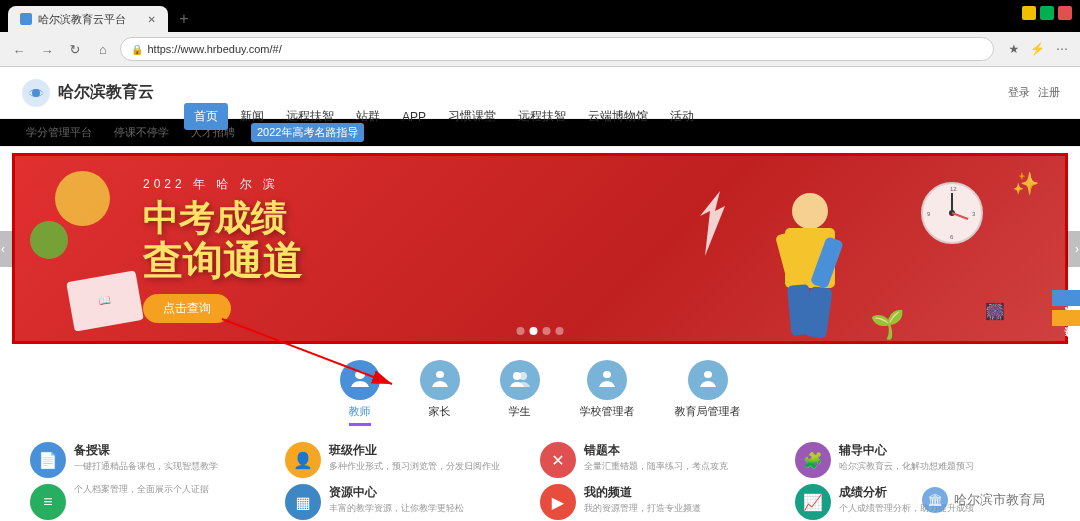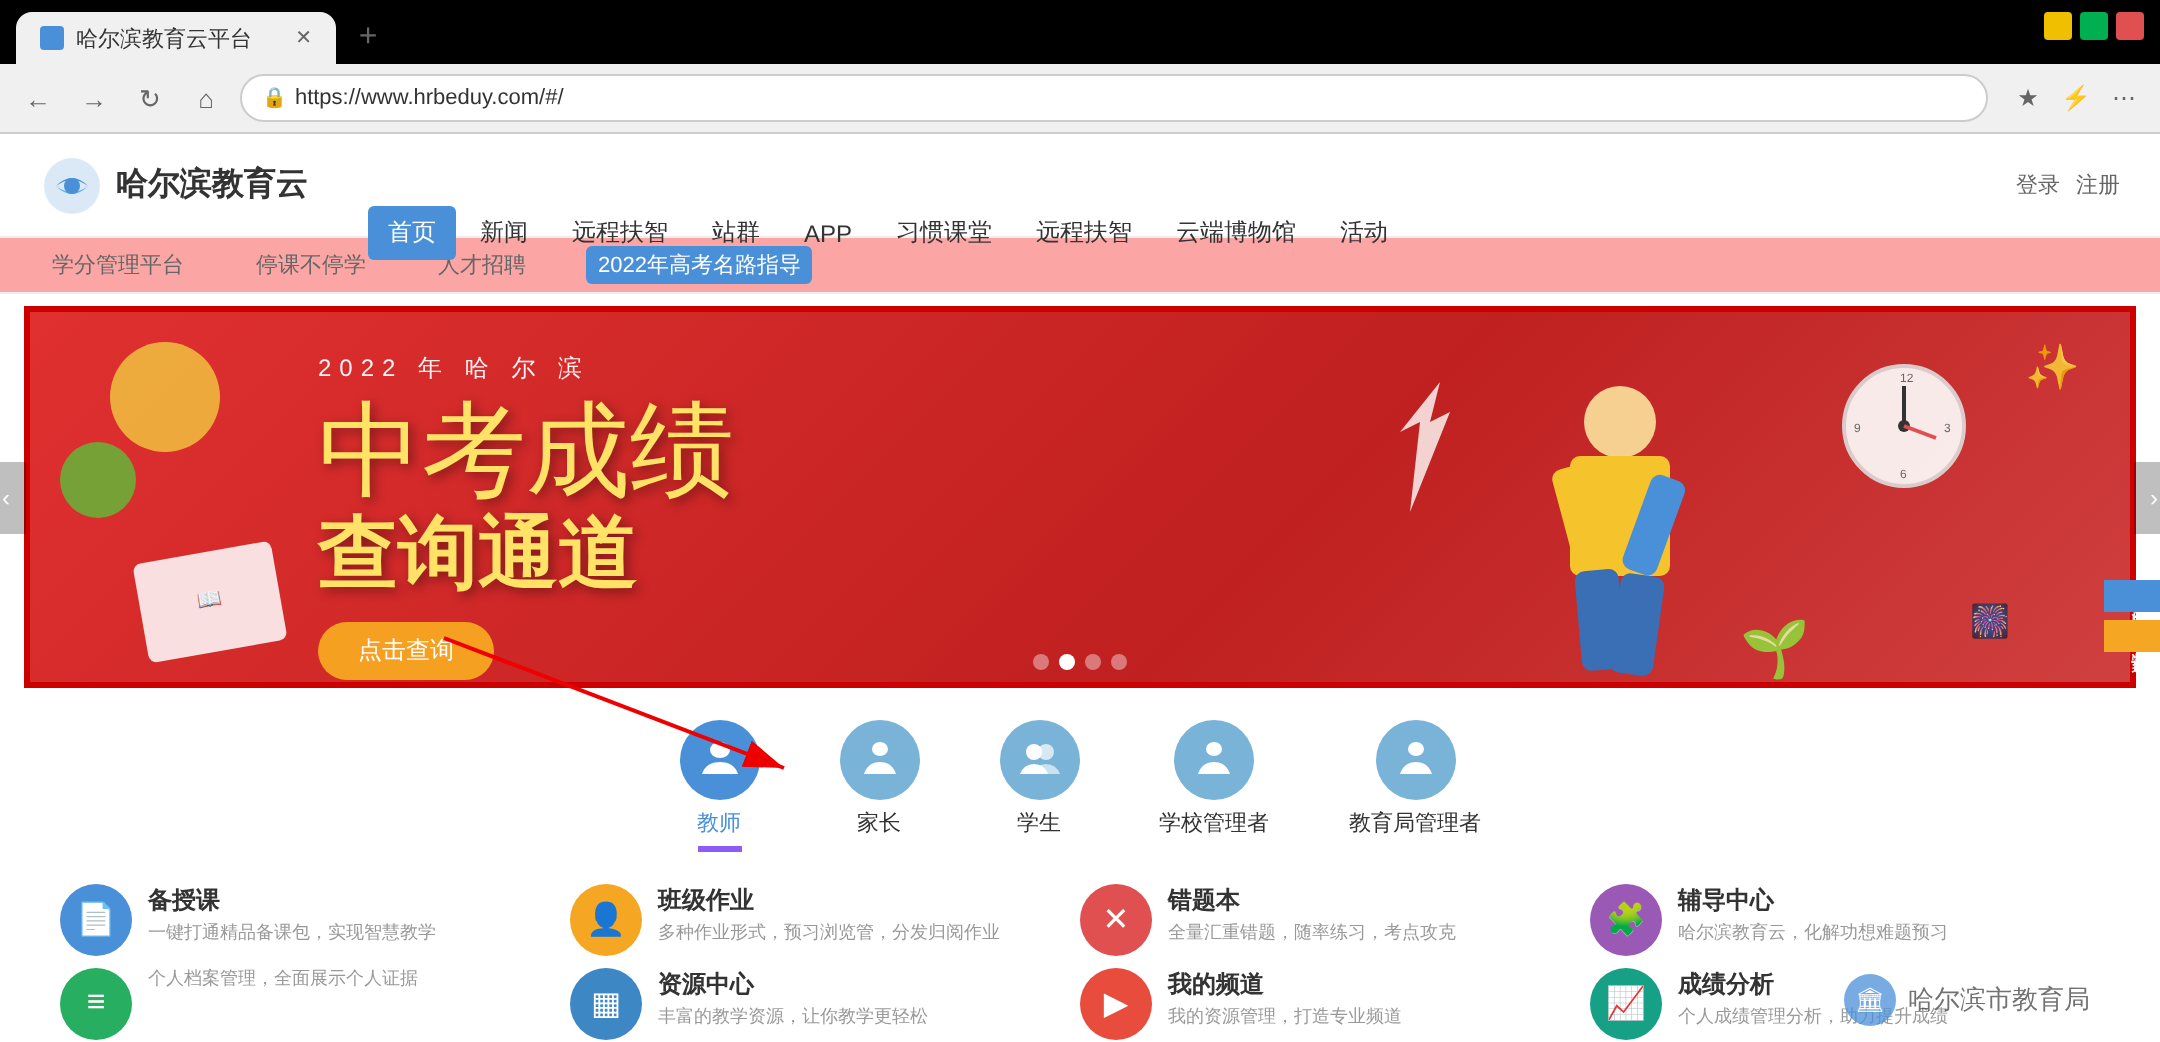--- a/index.html
+++ b/index.html
@@ -186,23 +186,23 @@
       display: flex;
       gap: 8px;
       font-size: 11px;
       color: #666;
     }
     .header-right span { cursor: pointer; }
 
     
     .sub-nav {
       display: flex;
-      gap: 24px;
+      gap: 10px;
       padding: 4px 20px;
-      background: #fca5a5;
+      background: #000000;
       border-bottom: 1px solid #eee;
       height: 28px;
       align-items: center;
     }
     .sub-nav-item {
       font-size: 11px;
       color: #666;
       cursor: pointer;
       padding: 2px 6px;
     }
@@ -427,23 +427,23 @@
       <div class="banner">
 
         <div style="position:absolute; left:40px; top:15px; width:55px; height:55px; background:#f0c040; border-radius:50%; opacity:0.85;"></div>
 
         <div style="position:absolute; left:15px; top:65px; width:38px; height:38px; background:#5cbe3a; border-radius:50%; opacity:0.8;"></div>
 
         <div style="position:absolute; left:55px; bottom:15px; width:70px; height:50px; background:rgba(255,255,255,0.85); border-radius:4px; transform:rotate(-10deg);">
           <div style="position:absolute; top:50%; left:50%; transform:translate(-50%,-50%); font-size:10px; color:#999; text-align:center; line-height:1.2;">📖</div>
         </div>
 
-        <div style="position:absolute; left:144px; top:20px;">
+        <div style="position:absolute; left:128px; top:20px;">
           <div style="color:rgba(255,255,255,0.95); font-size:12px; letter-spacing:4px; margin-bottom:5px;">2022 年 哈 尔 滨</div>
-          <div style="color:#ffe266; font-size:52px; font-weight:400; line-height:1.1; text-shadow:2px 2px 6px rgba(0,0,0,0.4);">中考成绩</div>
+          <div style="color:#ffe266; font-size:36px; font-weight:700; line-height:1.1; text-shadow:2px 2px 6px rgba(0,0,0,0.4);">中考成绩</div>
           <div style="color:#ffe266; font-size:40px; font-weight:900; line-height:1.1; text-shadow:2px 2px 6px rgba(0,0,0,0.4);">查询通道</div>
           <button class="banner-cta" style="margin-top:12px; background:#f5a020; color:white; border:none; padding:6px 20px; border-radius:15px; font-size:12px; cursor:pointer; font-family:inherit;">点击查询</button>
         </div>
 
         <div style="position:absolute; right:330px; top:30px; width:60px; height:80px;">
           <svg viewBox="0 0 60 80" width="60" height="80">
             <path d="M30 70 L50 20 L40 25 L45 5 L25 30 L35 25 Z" fill="white" opacity="0.8"></path>
           </svg>
         </div>
 

